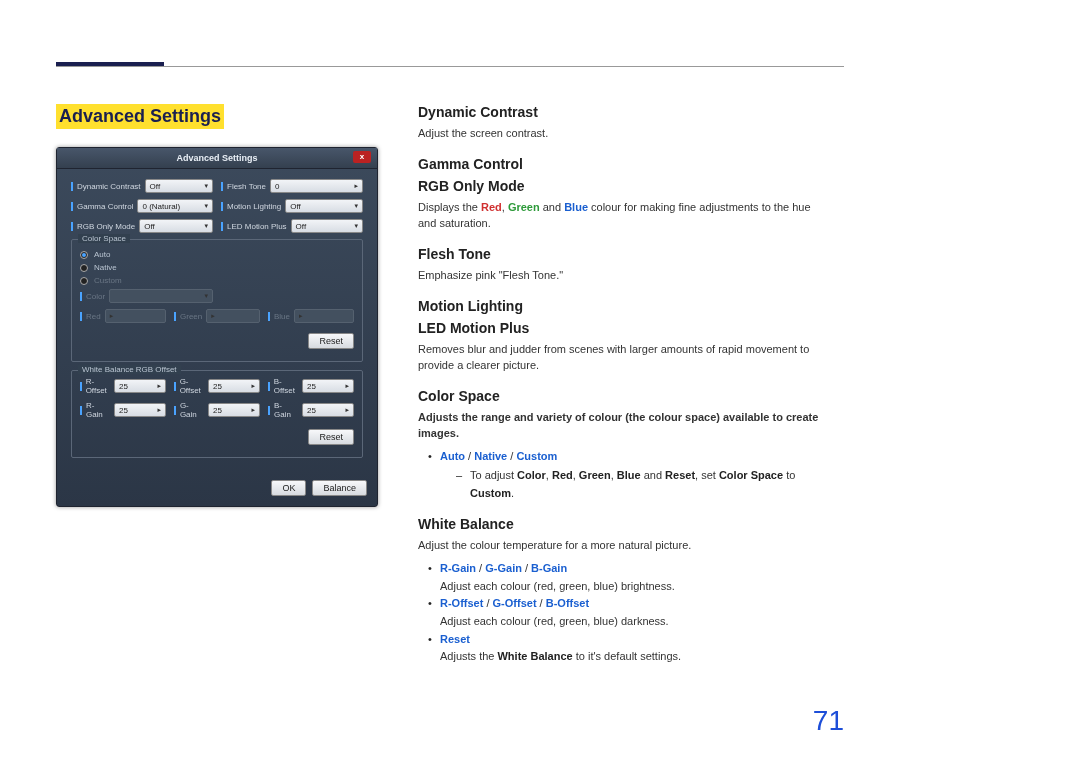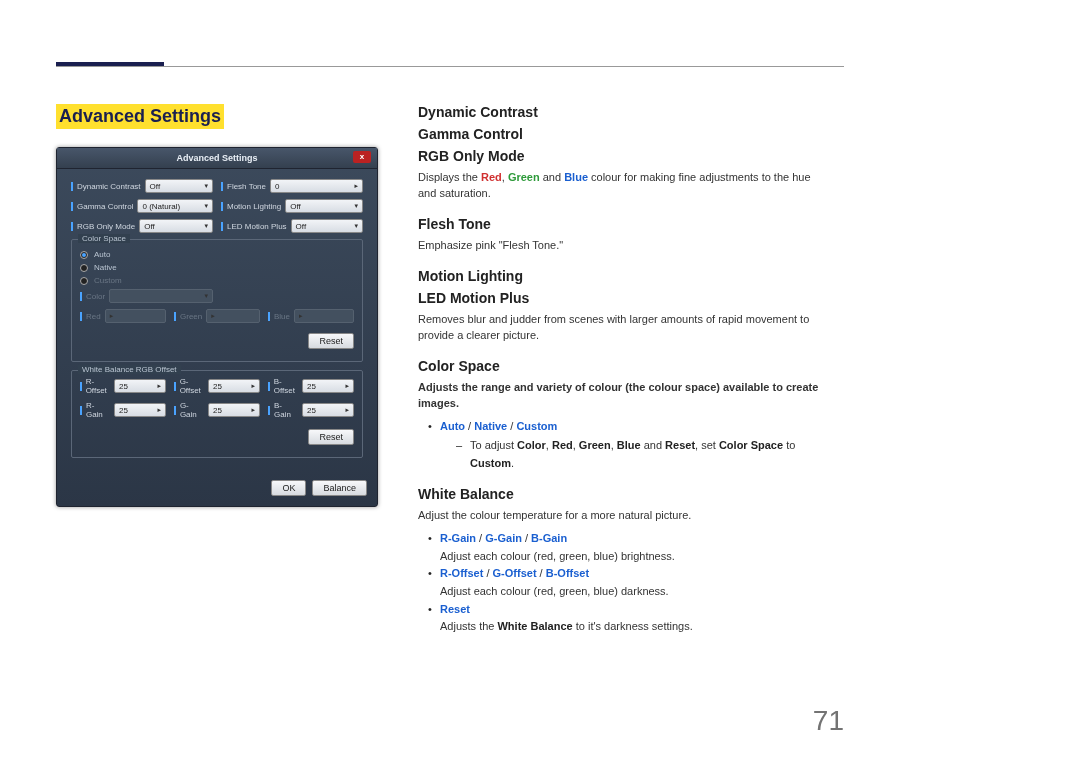--- a/index.html
+++ b/index.html
@@ -47,21 +47,21 @@
 
   ul.bullets { list-style: none; margin: 6px 0 14px 0; padding: 0; }
   ul.bullets > li { position: relative; padding-left: 22px; font-size: 11px; line-height: 1.6; }
   ul.bullets > li::before { content: "•"; position: absolute; left: 10px; color: #222; }
   ul.sub { list-style: none; margin: 2px 0 0 0; padding: 0; }
   ul.sub > li { position: relative; padding-left: 30px; font-size: 11px; line-height: 1.6; }
   ul.sub > li::before { content: "‒"; position: absolute; left: 16px; color: #222; }
   .opt-blue { color: #1a5fd0; font-weight: bold; }
   .slash { color: #333; font-weight: normal; }
 
-  .page-num { position: absolute; right: 56px; bottom: 26px; font-size: 28px; color: #737373; }
+  .page-num { position: absolute; right: 56px; bottom: 26px; font-size: 28px; color: #1d4ed8; }
 </style>
 </head>
 <body>
 
 <div class="page">
   <div class="header-rule-thick"></div>
   <div class="header-rule-thin"></div>
 
   <div class="content">
 
@@ -233,20 +233,21 @@
         <div class="dlg-btnrow">
           <span class="dlg-btn">OK</span>
           <span class="dlg-btn">Balance</span>
         </div>
       </div>
     </div>
 
     <div class="right-col">
 
       <div class="sec-h first">Dynamic Contrast</div>
+      <div class="sec-p">Adjust the screen contrast.</div>
 
       <div class="sec-h">Gamma Control</div>
 
       <div class="sec-h">RGB Only Mode</div>
       <div class="sec-p">
         <span>Displays the </span><span class="kw-red">Red</span><span>, </span><span class="kw-green">Green</span><span> and </span><span class="kw-blue">Blue</span><span> colour for making fine adjustments to the hue and saturation.</span>
       </div>
 
       <div class="sec-h">Flesh Tone</div>
       <div class="sec-p">Emphasize pink "Flesh Tone."</div>
@@ -275,21 +276,21 @@
         <li>
           <span class="opt-blue">R-Gain</span><span class="slash"> / </span><span class="opt-blue">G-Gain</span><span class="slash"> / </span><span class="opt-blue">B-Gain</span><br>
           <span>Adjust each colour (red, green, blue) brightness.</span>
         </li>
         <li>
           <span class="opt-blue">R-Offset</span><span class="slash"> / </span><span class="opt-blue">G-Offset</span><span class="slash"> / </span><span class="opt-blue">B-Offset</span><br>
           <span>Adjust each colour (red, green, blue) darkness.</span>
         </li>
         <li>
           <span class="opt-blue">Reset</span><br>
-          <span>Adjusts the </span><span class="kw-bold">White Balance</span><span> to it's darkness settings.</span>
+          <span>Adjusts the </span><span class="kw-bold">White Balance</span><span> to it's default settings.</span>
         </li>
       </ul>
 
     </div>
   </div>
 
   <div class="page-num">71</div>
 </div>
 
 </body></html>

